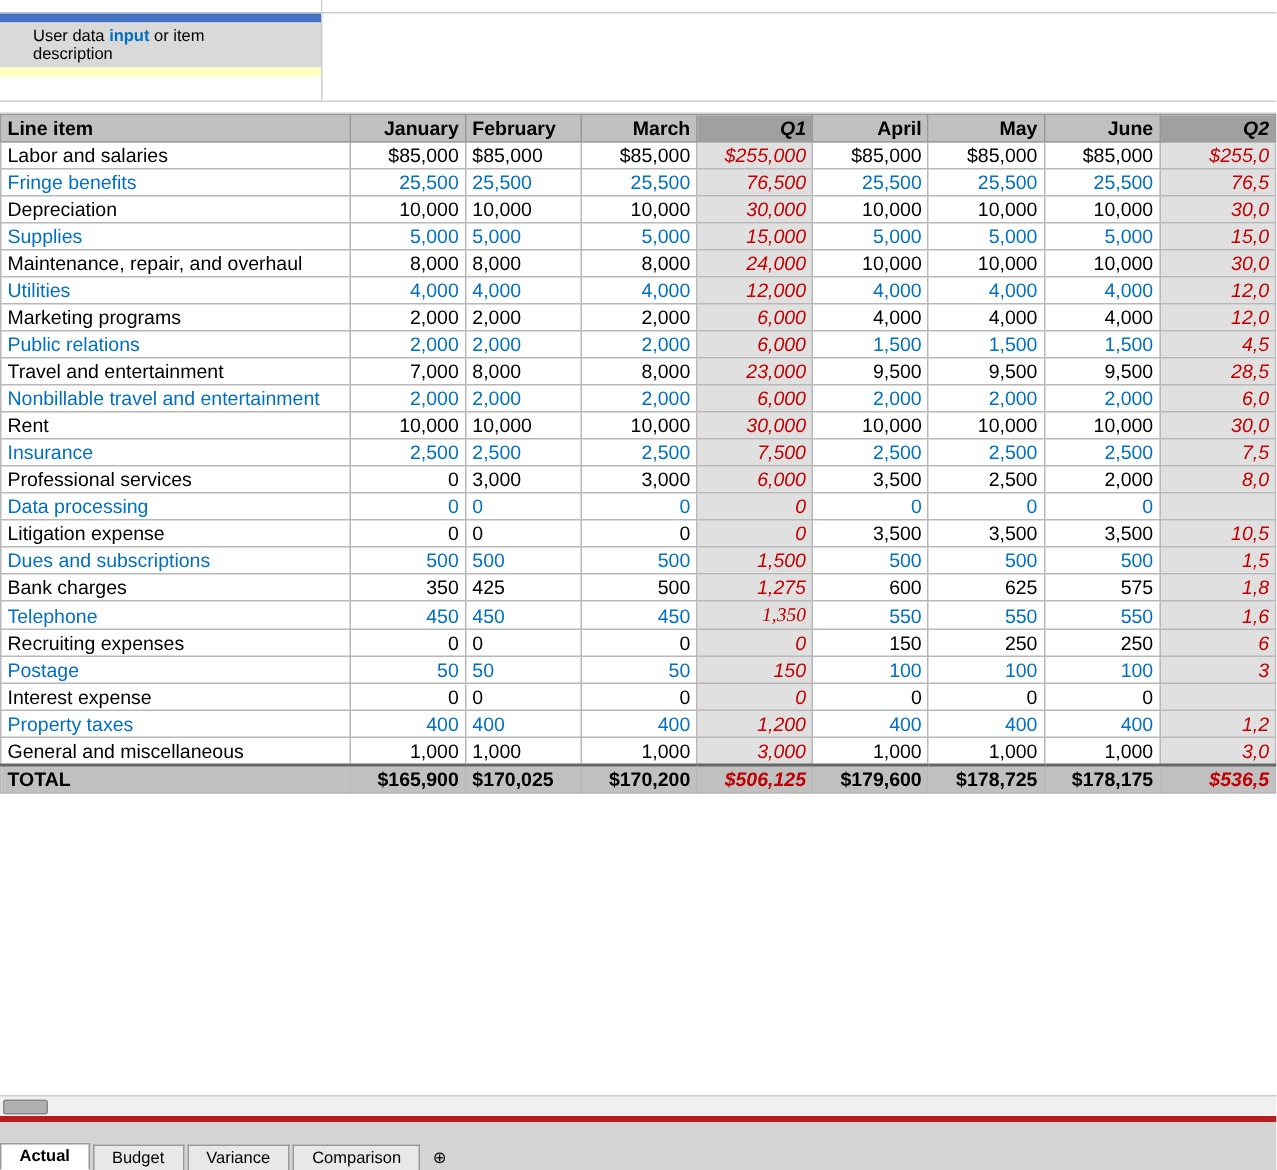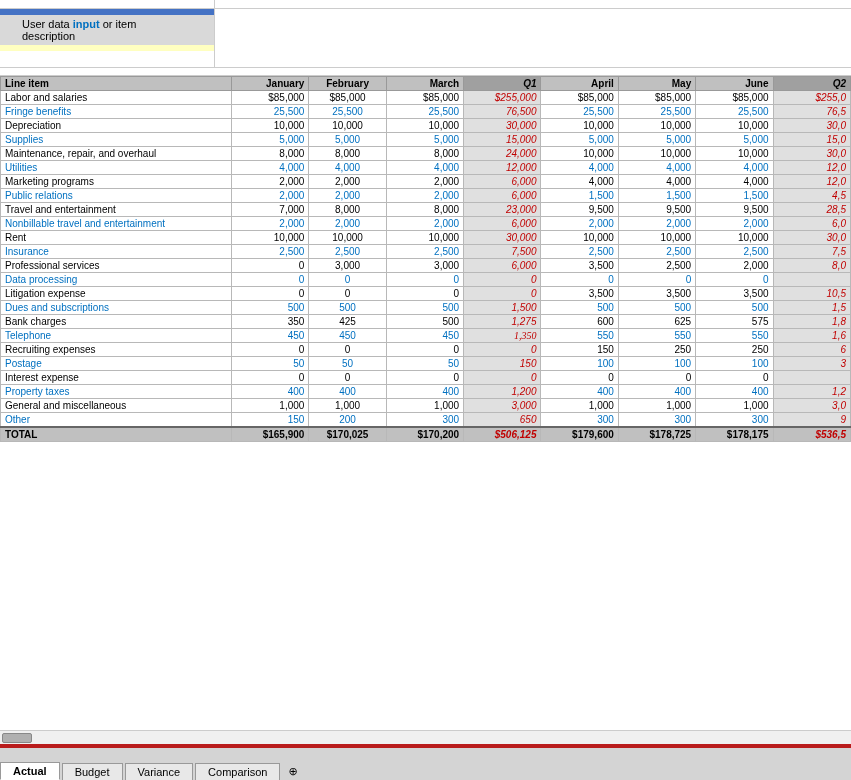--- a/index.html
+++ b/index.html
@@ -23,28 +23,28 @@
     .key-input { background: #d9d9d9; padding: 3px 22px; font-size: 11px; }
     .key-input span.input-word { color: #0070c0; font-weight: bold; }
     .key-formula { background: #ffffc0; padding: 3px 6px; font-size: 11px; font-style: italic; color: #333; }
     .key-empty { height: 20px; }
 
     
     .spacer-row { height: 8px; border-bottom: 1px solid #ccc; }
 
     
     .table-wrapper { flex: 1; overflow: hidden; position: relative; }
-    table { border-collapse: collapse; width: 100%; font-size: 10px; }
+    table { border-collapse: collapse; width: 100%; font-size: 13px; }
     
     th, td { border: 1px solid #b8b8b8; padding: 1px 4px; white-space: nowrap; }
     
     
     .col-lineitem { width: 215px; min-width: 215px; }
     .col-jan { width: 72px; text-align: right; }
-    .col-feb { width: 72px; text-align: center; }
+    .col-feb { width: 72px; text-align: left; }
     .col-mar { width: 72px; text-align: right; }
     .col-q1 { width: 72px; text-align: right; background: #e8e8e8; font-style: italic; }
     .col-apr { width: 72px; text-align: right; }
     .col-may { width: 72px; text-align: right; }
     .col-jun { width: 72px; text-align: right; }
     .col-q2 { width: 72px; text-align: right; background: #e8e8e8; font-style: italic; }
 
     thead th { background: #c0c0c0; font-weight: bold; text-align: center; border: 1px solid #999; }
     thead th.col-lineitem { background: #c0c0c0; text-align: left; }
 
@@ -366,31 +366,20 @@
             <td class="col-lineitem lineitem">General and miscellaneous</td>
             <td class="col-jan">1,000</td>
             <td class="col-feb">1,000</td>
             <td class="col-mar">1,000</td>
             <td class="col-q1 q-col" style="font-style: italic; color: rgb(192, 0, 0); background: rgb(224, 224, 224);">3,000</td>
             <td class="col-apr">1,000</td>
             <td class="col-may">1,000</td>
             <td class="col-jun">1,000</td>
             <td class="col-q2 q-col" style="font-style: italic; color: rgb(192, 0, 0); background: rgb(224, 224, 224);">3,0</td>
           </tr>
-          <tr class="blue-row">
-            <td class="col-lineitem lineitem">Other</td>
-            <td class="col-jan">150</td>
-            <td class="col-feb">200</td>
-            <td class="col-mar">300</td>
-            <td class="col-q1 q-col" style="font-style: italic; color: rgb(192, 0, 0); background: rgb(224, 224, 224);">650</td>
-            <td class="col-apr">300</td>
-            <td class="col-may">300</td>
-            <td class="col-jun">300</td>
-            <td class="col-q2 q-col" style="font-style: italic; color: rgb(192, 0, 0); background: rgb(224, 224, 224);">9</td>
-          </tr>
           <tr class="total-row">
             <td class="col-lineitem lineitem">TOTAL</td>
             <td class="col-jan">$165,900</td>
             <td class="col-feb">$170,025</td>
             <td class="col-mar">$170,200</td>
             <td class="col-q1" style="font-style: italic; color: rgb(192, 0, 0);">$506,125</td>
             <td class="col-apr">$179,600</td>
             <td class="col-may">$178,725</td>
             <td class="col-jun">$178,175</td>
             <td class="col-q2" style="font-style: italic; color: rgb(192, 0, 0); margin-top: 30px;">$536,5</td>

